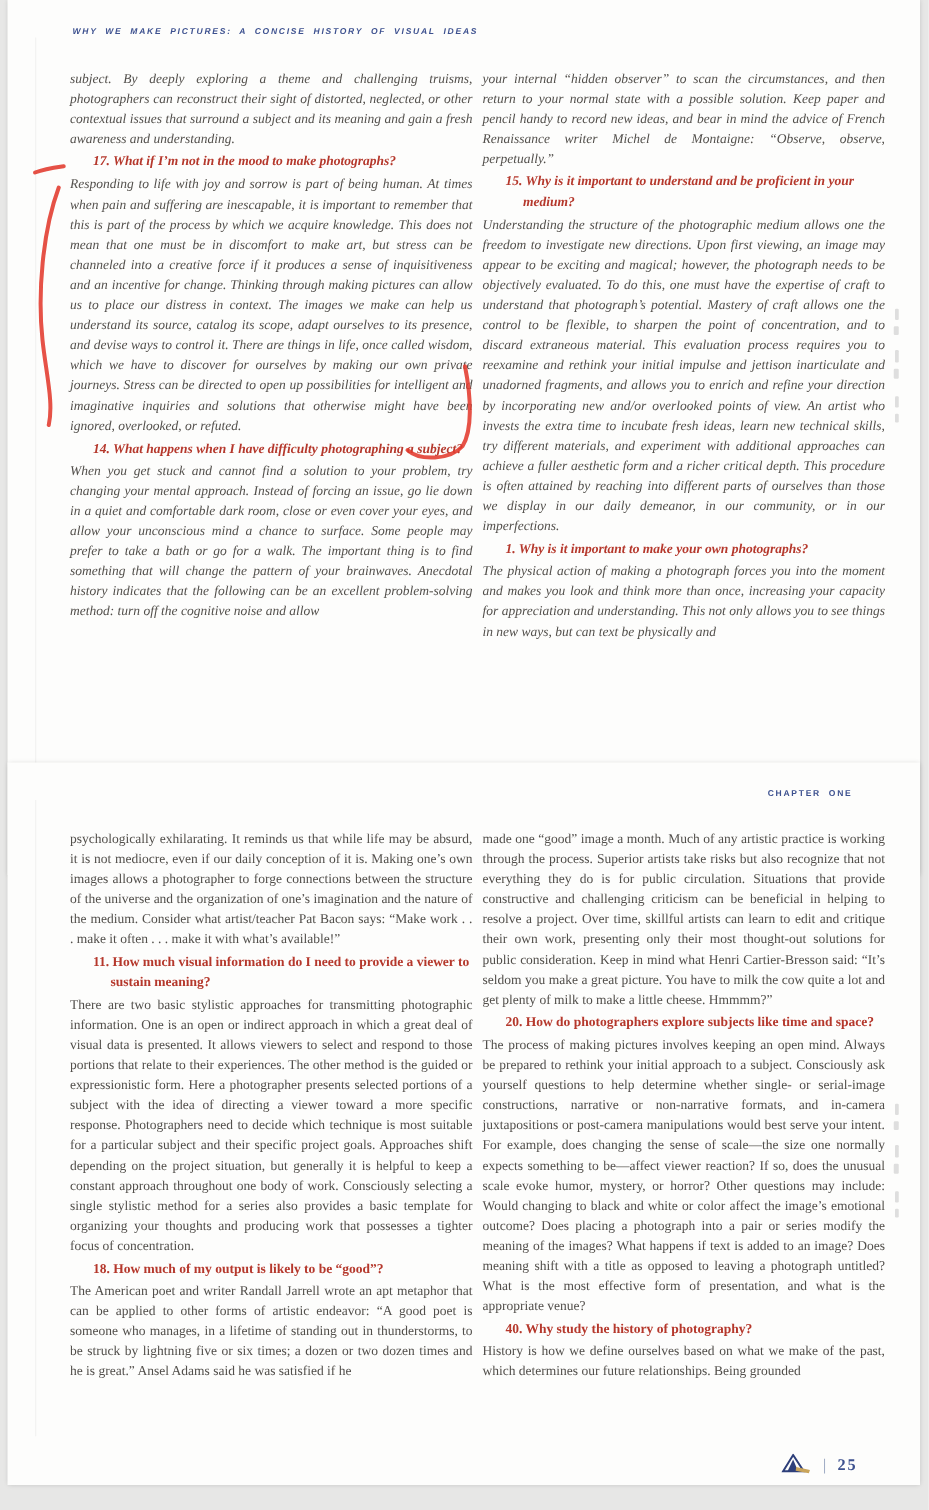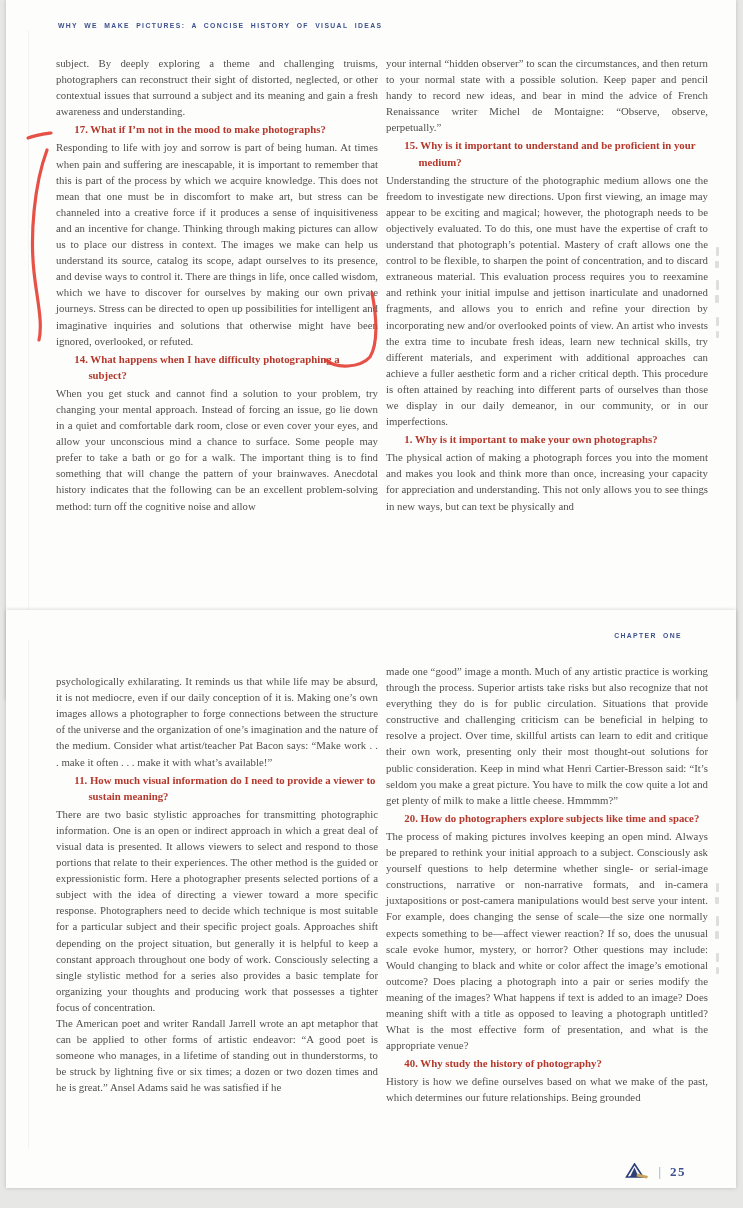--- a/index.html
+++ b/index.html
@@ -6,21 +6,21 @@
   body{
     width:743px;height:1208px;position:relative;overflow:hidden;
     background:#e7e7e6;
     font-family:"Liberation Serif","DejaVu Serif",serif;
   }
   .page{
     position:absolute;left:6px;width:730px;background:#fefefdf5;
     background:#fdfdfc;box-shadow:0 0 4px rgba(0,0,0,.18);
     overflow:hidden;
   }
-  .page-top{top:0;height:700px;}
+  .page-top{top:0;height:700px;font-style:italic;}
   .page-bottom{top:610px;height:578px;}
   .running-header{
     font-family:"Liberation Sans",sans-serif;
     font-weight:bold;font-size:6.8px;letter-spacing:1.4px;word-spacing:3px;
     color:#3d518f;padding:22px 54px 0 52px;
   }
   .running-header.right{text-align:right;}
   .columns{
     display:flex;gap:8px;padding:0 0 0 50px;margin-top:26px;
   }
@@ -119,20 +119,21 @@
 <section class="page page-bottom">
   <div class="crease"></div>
 
   <header class="running-header right">CHAPTER ONE</header>
 
   <div class="columns">
     <div class="col">
         <div class="para">psychologically exhilarating. It reminds us that while life may be absurd, it is not mediocre, even if our daily conception of it is. Making one’s own images allows a photographer to forge connections between the structure of the universe and the organization of one’s imagination and the nature of the medium. Consider what artist/teacher Pat Bacon says: “Make work . . . make it often . . . make it with what’s available!”</div>
         <div class="q-heading">11.  How much visual information do I need to provide a viewer to sustain meaning?</div>
         <div class="para">There are two basic stylistic approaches for transmitting photographic information. One is an open or indirect approach in which a great deal of visual data is presented. It allows viewers to select and respond to those portions that relate to their experiences. The other method is the guided or expressionistic form. Here a photographer presents selected portions of a subject with the idea of directing a viewer toward a more specific response. Photographers need to decide which technique is most suitable for a particular subject and their specific project goals. Approaches shift depending on the project situation, but generally it is helpful to keep a constant approach throughout one body of work. Consciously selecting a single stylistic method for a series also provides a basic template for organizing your thoughts and producing work that possesses a tighter focus of concentration.</div>
+        <div class="q-heading">18.  How much of my output is likely to be “good”?</div>
         <div class="para">The American poet and writer Randall Jarrell wrote an apt metaphor that can be applied to other forms of artistic endeavor: “A good poet is someone who manages, in a lifetime of standing out in thunderstorms, to be struck by lightning five or six times; a dozen or two dozen times and he is great.” Ansel Adams said he was satisfied if he</div>
       </div>
     <div class="col">
         <div class="para">made one “good” image a month. Much of any artistic practice is working through the process. Superior artists take risks but also recognize that not everything they do is for public circulation. Situations that provide constructive and challenging criticism can be beneficial in helping to resolve a project. Over time, skillful artists can learn to edit and critique their own work, presenting only their most thought-out solutions for public consideration. Keep in mind what Henri Cartier-Bresson said: “It’s seldom you make a great picture. You have to milk the cow quite a lot and get plenty of milk to make a little cheese. Hmmmm?”</div>
         <div class="q-heading">20.  How do photographers explore subjects like time and space?</div>
         <div class="para">The process of making pictures involves keeping an open mind. Always be prepared to rethink your initial approach to a subject. Consciously ask yourself questions to help determine whether single- or serial-image constructions, narrative or non-narrative formats, and in-camera juxtapositions or post-camera manipulations would best serve your intent. For example, does changing the sense of scale—the size one normally expects something to be—affect viewer reaction? If so, does the unusual scale evoke humor, mystery, or horror? Other questions may include: Would changing to black and white or color affect the image’s emotional outcome? Does placing a photograph into a pair or series modify the meaning of the images? What happens if text is added to an image? Does meaning shift with a title as opposed to leaving a photograph untitled? What is the most effective form of presentation, and what is the appropriate venue?</div>
         <div class="q-heading">40.  Why study the history of photography?</div>
         <div class="para">History is how we define ourselves based on what we make of the past, which determines our future relationships. Being grounded</div>
       </div>
   </div>

